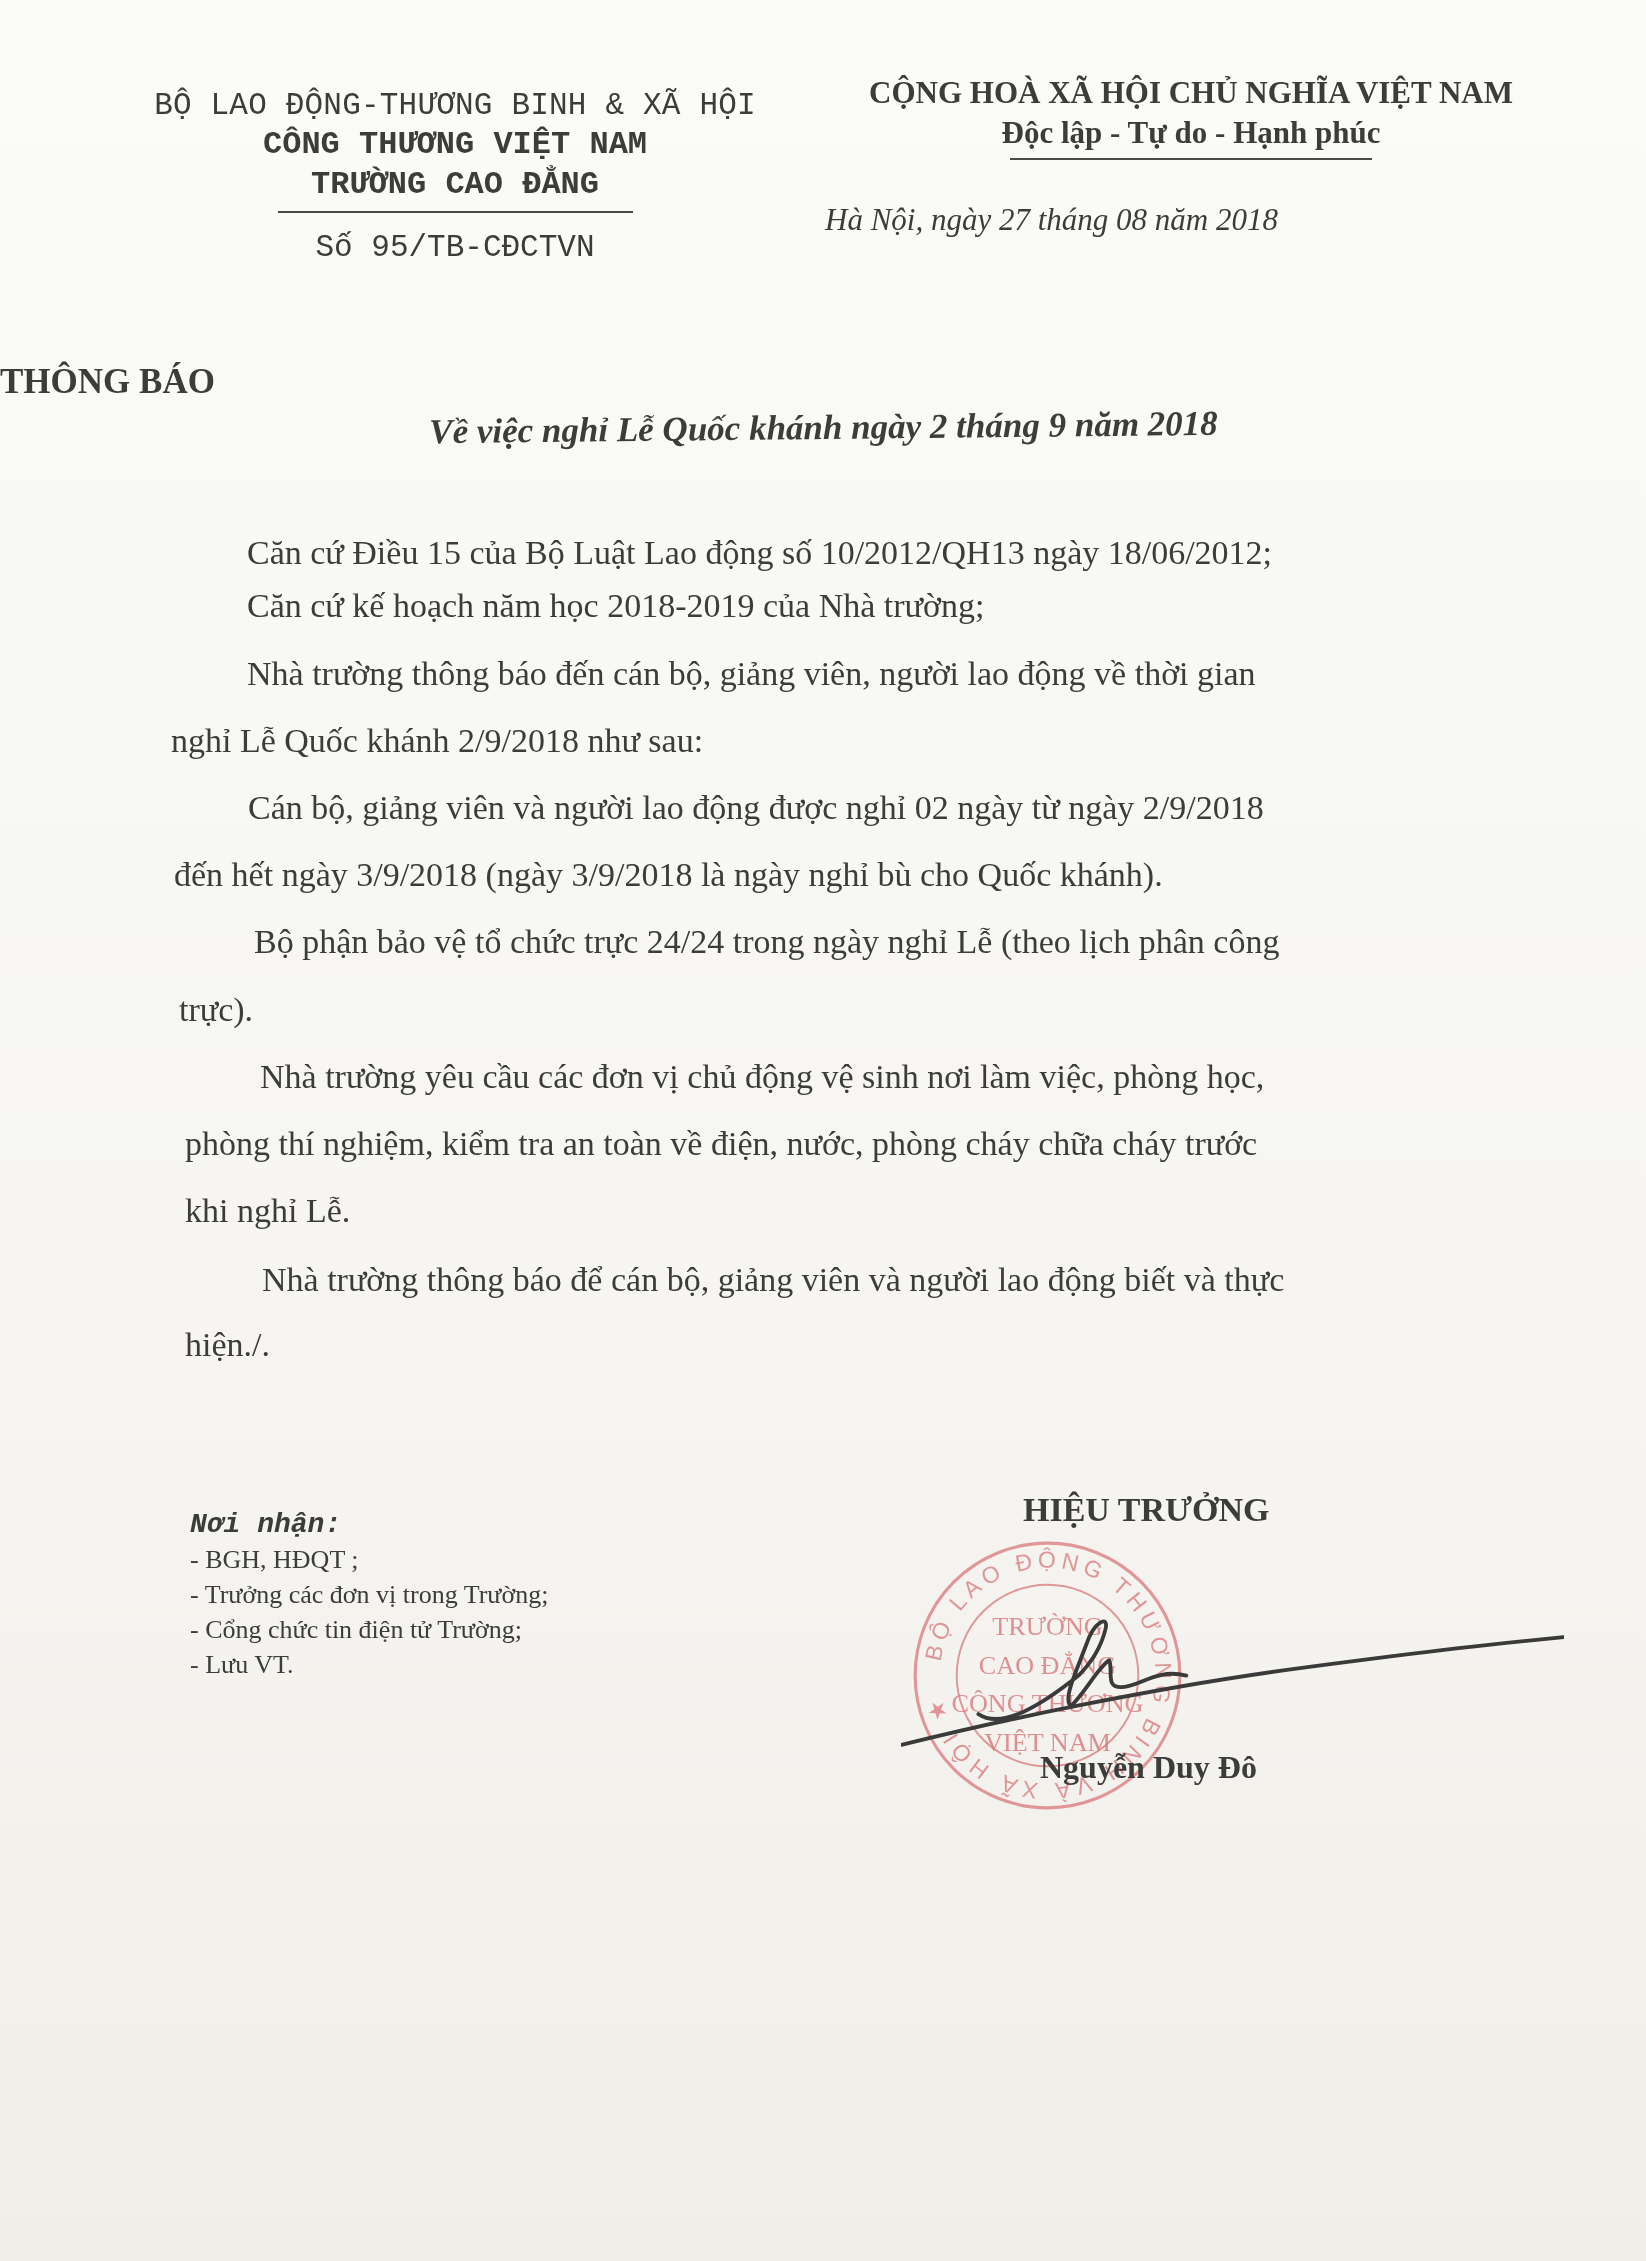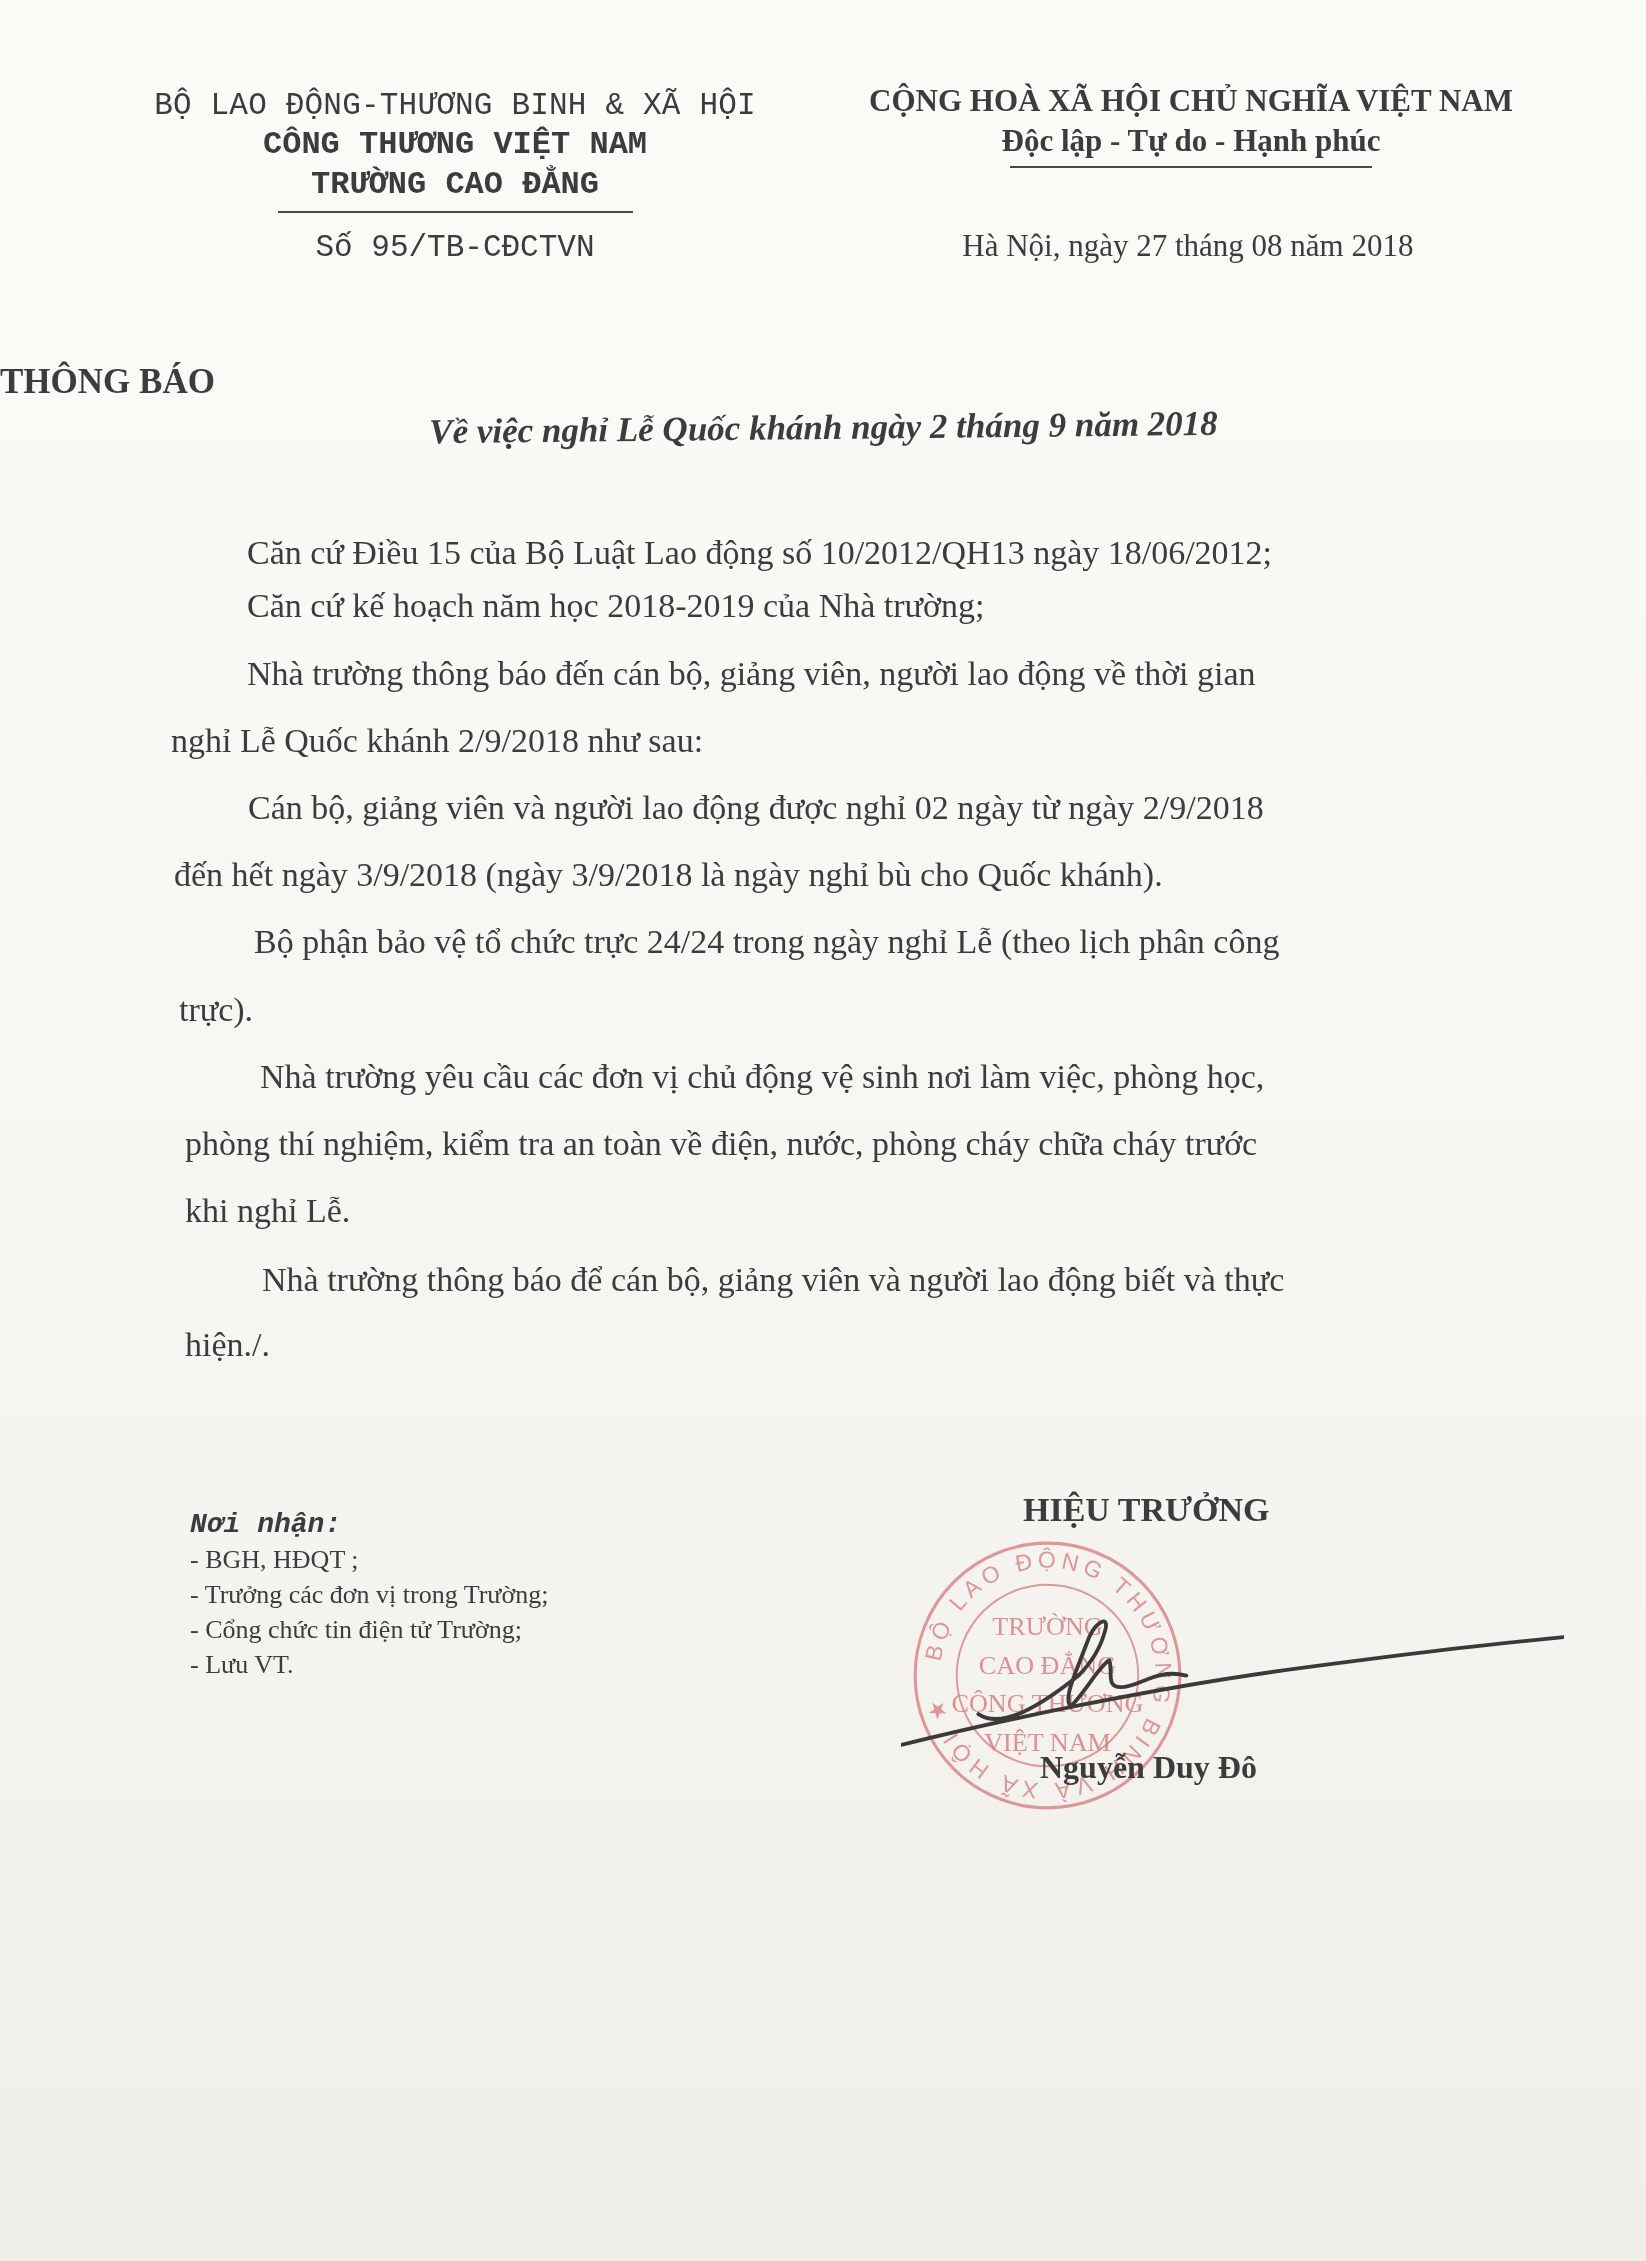--- a/index.html
+++ b/index.html
@@ -5,28 +5,28 @@
   html, body { margin:0; padding:0; }
   body {
     width:1647px; height:2261px; overflow:hidden;
     background: linear-gradient(180deg,#fbfbf8 0%,#f6f5f1 60%,#efeee9 100%);
     font-family:"Liberation Serif","DejaVu Serif",serif;
     color:#3c3c3a;
     position:relative;
   }
   .abs { position:absolute; }
   .hdr-left { left:116px; top:86px; width:678px; text-align:center;font-family:Liberation Mono, monospace; }
-  .hdr-right { left:825px; top:81px; width:732px; text-align:center; }
+  .hdr-right { left:825px; top:73px; width:732px; text-align:center; }
   .ministry { font-size:31px; line-height:39px; letter-spacing:0.2px; }
   .school { font-size:32px; font-weight:bold; line-height:40px; }
   .rule { height:2.3px; background:#4a4a48; margin:6.2px auto 0; }
   .docno { font-size:31px; margin-top:17px; }
   .nation { font-size:31px; font-weight:bold; line-height:40px; }
   .motto { font-size:31px; font-weight:bold; line-height:39px; }
-  .date { font-size:31px; margin-top:60px; text-align:center; padding-right:6.2px; }
+  .date { font-size:31px; font-style:italic; margin-top:42px; text-align:left; padding-right:6.2px; }
   .title { left:0; width:1346px; top:362px; text-align:left; font-size:35px; font-weight:bold; }
   .subtitle { left:0; width:1647px; top:408px; text-align:center; font-size:35px; font-weight:bold; font-style:italic; transform:rotate(-0.6deg); }
   .body { left:0; top:505px; width:1647px; font-size:34px; }
   .line { position:absolute; white-space:nowrap; }
   .recv { left:190px; top:1507px; font-size:26px; line-height:35px; }
   .recv .lbl { font-weight:bold; font-style:italic; font-size:28px;font-family:Liberation Mono, monospace; }
   .sig { left:909px; top:1491px; width:539px; }
   .sig-title { position:absolute; left:114px; top:0; font-size:34px; font-weight:bold; }
   .sig-name { position:absolute; left:131px; top:258px; font-size:32px; font-weight:bold; }
   .stamp { position:absolute; left:0; top:46px; width:277px; height:277px; }

